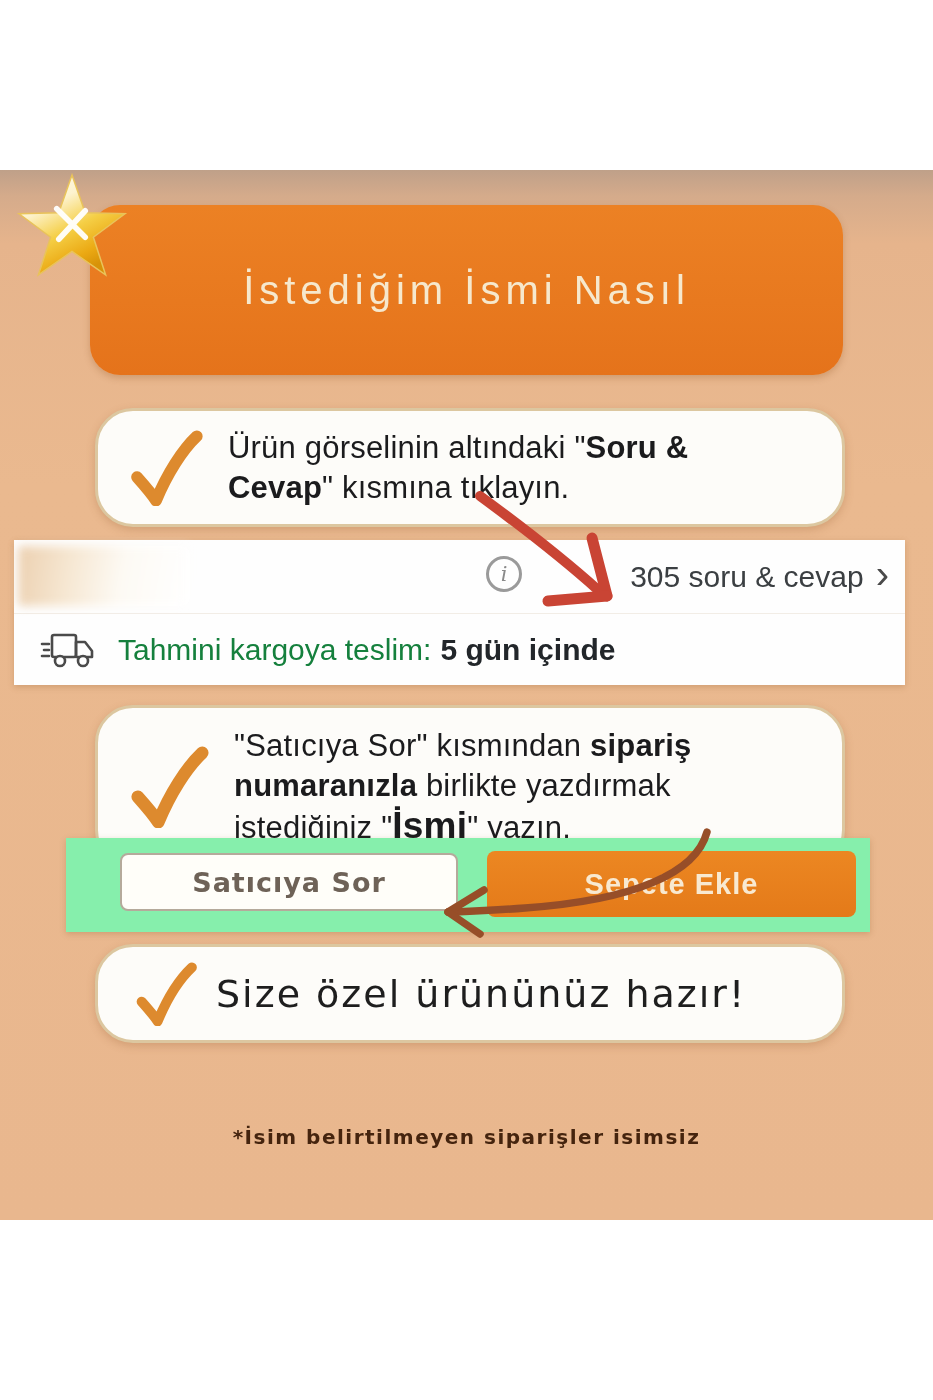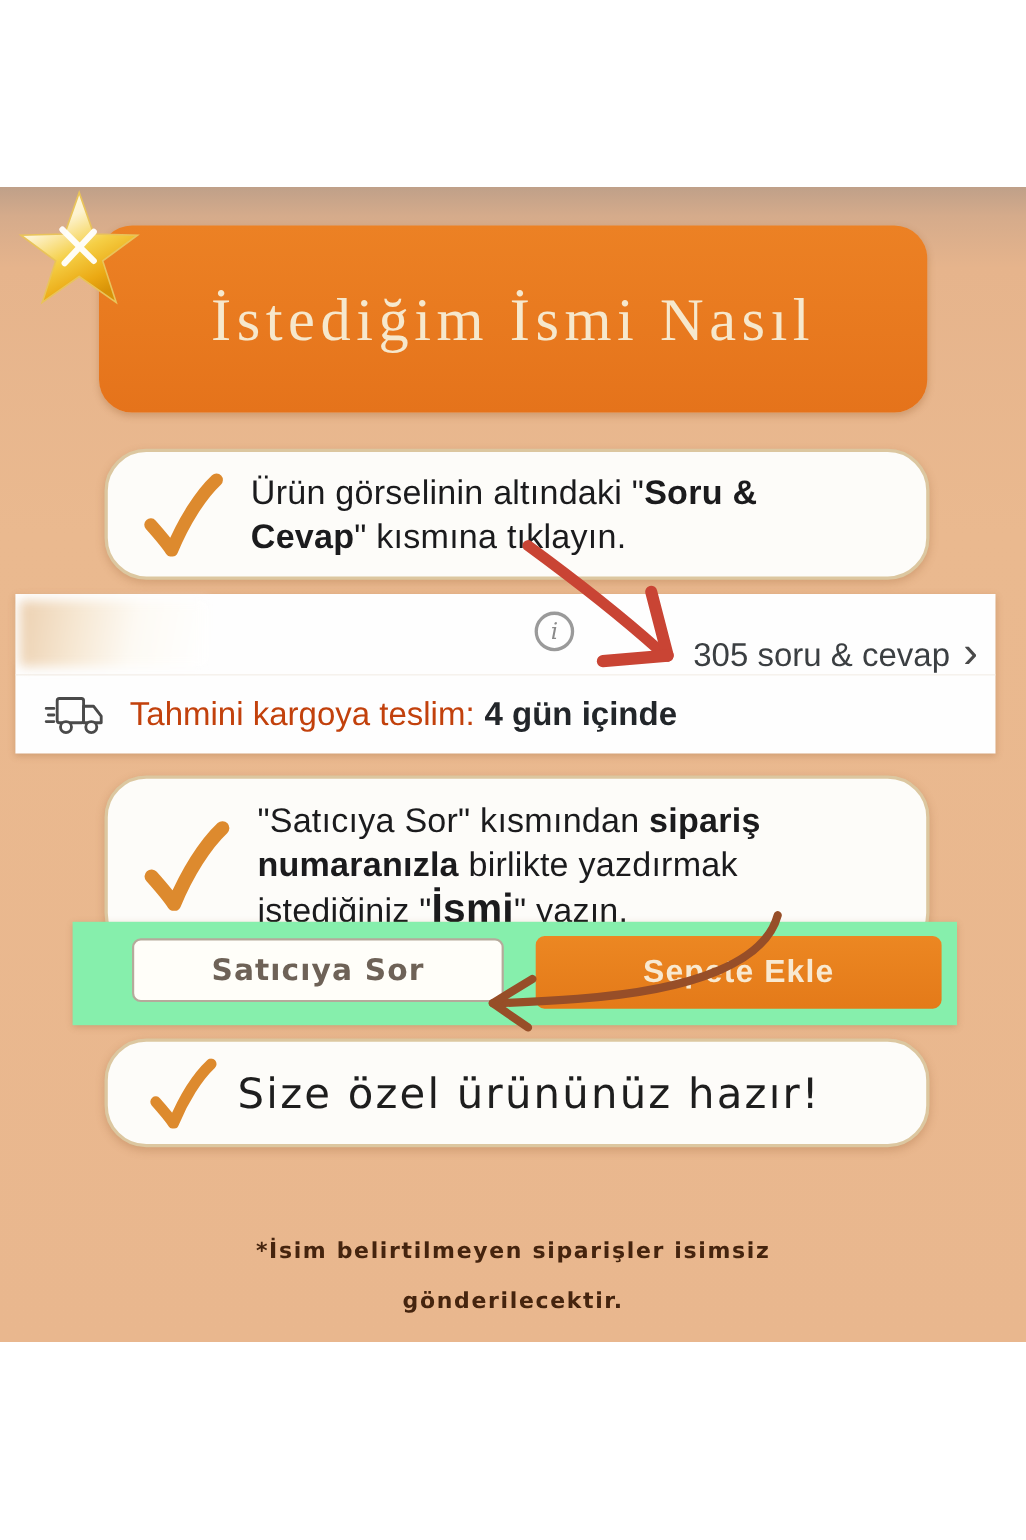--- a/index.html
+++ b/index.html
@@ -8,21 +8,21 @@
 
   .content-bg{position:absolute;left:0;top:170px;width:933px;height:1050px;
     background:linear-gradient(180deg,#bfa089 0%,#d5ab8b 2.5%,#e6b48c 7%,#eab98f 30%,#e9b78e 100%);}
 
   .star{position:absolute;left:16px;top:172px;width:112px;height:108px;z-index:7;}
 
   .header-box{position:absolute;left:90px;top:205px;width:753px;height:170px;border-radius:30px;z-index:3;
     background:linear-gradient(180deg,#ec8124 0%,#e5731b 100%);
     box-shadow:0 3px 7px rgba(140,80,30,.28);
     display:flex;flex-direction:column;justify-content:center;align-items:center;gap:8px;}
-  .header-line{color:#f6e8cd;font-family:Liberation Serif, serif;font-size:55px;letter-spacing:5px;}
+  .header-line{color:#f6e8cd;font-family:Liberation Sans, sans-serif;font-size:40px;letter-spacing:5px;}
 
   .card{position:absolute;left:95px;width:750px;background:#fdfcf9;border:3px solid #dcc7a0;
     box-sizing:border-box;border-radius:38px;box-shadow:0 3px 8px rgba(150,95,50,.28);
     display:flex;align-items:center;z-index:2;}
   .card1{top:408px;height:119px;}
   .card2{top:705px;height:163px;}
   .card3{top:944px;height:99px;}
   .check{flex:0 0 auto;margin-left:30px;margin-right:24px;}
   .step-text{font-size:31px;color:#1b1b1d;line-height:40px;max-width:560px;letter-spacing:.2px;}
   .b{font-weight:bold;}
@@ -31,26 +31,26 @@
 
   .strip1{position:absolute;left:14px;top:540px;width:891px;height:145px;background:#fefefe;
     box-shadow:0 2px 6px rgba(150,95,50,.3);z-index:2;}
   .strip1-row1{position:relative;height:73px;}
   .blur-patch{position:absolute;left:4px;top:6px;width:172px;height:60px;border-radius:4px;
     background:linear-gradient(100deg,#ecd0b0 0%,#f6e7d2 30%,#fdfaf4 60%,#ffffff 100%);
     filter:blur(5px);}
   .info-icon{position:absolute;left:472px;top:16px;width:36px;height:36px;border:3px solid #9a9a9a;
     border-radius:50%;box-sizing:border-box;display:flex;align-items:center;justify-content:center;
     color:#8a8a8a;font-family:"DejaVu Serif",serif;font-size:21px;font-style:italic;cursor:pointer;}
-  .qa-link{position:absolute;right:16px;top:0;height:73px;display:flex;align-items:flex-end;gap:12px;cursor:pointer;margin-left:16px;}
+  .qa-link{position:absolute;right:16px;top:0;height:73px;display:flex;align-items:center;gap:12px;cursor:pointer;margin-left:16px;}
   .qa-text{font-size:30px;color:#3b3f42;}
   .chev{font-size:40px;color:#4a4a4a;line-height:1;margin-top:-6px;}
   .strip1-row2{height:72px;border-top:1px solid #f2ede6;display:flex;align-items:center;padding-left:26px;box-sizing:border-box;}
   .truck{margin-right:20px;flex:0 0 auto;}
-  .ship-label{font-size:30px;color:#c2410c;text-align:center;}
+  .ship-label{font-size:30px;color:#15803d;text-align:center;}
   .ship-value{font-size:30px;font-weight:bold;color:#22262a;margin-left:9px;}
 
   .strip2{position:absolute;left:66px;top:838px;width:804px;height:94px;background:#86efac;
     box-shadow:0 2px 6px rgba(150,95,50,.3);z-index:2;}
   .btn-ask{position:absolute;left:54px;top:15px;width:338px;height:58px;background:#fffef9;
     border:2px solid #b5aa9b;border-radius:8px;box-sizing:border-box;
     color:#6e6257;font-size:27px;font-weight:bold;letter-spacing:1px;font-family:"DejaVu Sans",sans-serif;
     display:flex;align-items:center;justify-content:center;cursor:pointer;}
   .btn-cart{position:absolute;left:421px;top:13px;width:369px;height:66px;border-radius:8px;
     background:linear-gradient(180deg,#ec8722,#e47a19);
@@ -113,21 +113,21 @@
       <svg class="truck" width="58" height="44" viewBox="0 0 58 44">
         <g stroke="#4a4a4a" stroke-width="2.6" fill="none" stroke-linecap="round" stroke-linejoin="round">
           <path d="M2 16 h7 M4 22 h5 M2 28 h7"></path>
           <rect x="12" y="7" width="24" height="22" rx="2"></rect>
           <path d="M36 14 h9 l7 9 v6 h-16 z"></path>
           <circle cx="20" cy="33" r="5" fill="#ffffff"></circle>
           <circle cx="43" cy="33" r="5" fill="#ffffff"></circle>
         </g>
       </svg>
       <span class="ship-label">Tahmini kargoya teslim:</span>
-      <span class="ship-value">4 gün içinde</span>
+      <span class="ship-value">5 gün içinde</span>
     </div>
   </div>
 
   <svg class="arrow-red" width="220" height="130" viewBox="0 0 220 130">
     <g stroke="#c94434" fill="none" stroke-linecap="round" stroke-linejoin="round">
       <path d="M50 8 C80 30 130 68 168 102" stroke-width="10"></path>
       <path d="M162 50 L177 108" stroke-width="11"></path>
       <path d="M118 113 L177 108" stroke-width="11"></path>
     </g>
   </svg>
@@ -158,16 +158,15 @@
 
   <div class="card card3">
     <svg class="check" style="margin-left:36px;margin-right:18px" width="64" height="64" viewBox="0 0 84 84">
       <path d="M10 52 C18 61 26 70 31 78 C43 49 60 22 76 7" fill="none" stroke="#dd8a2e" stroke-width="13" stroke-linecap="round" stroke-linejoin="round"></path>
     </svg>
     <div class="step3-text">Size özel ürününüz hazır!</div>
   </div>
 
   <div class="footer-note">
     <div>*İsim belirtilmeyen siparişler isimsiz</div>
-    <div>gönderilecektir.</div>
   </div>
 
 </div>
 
 </body></html>

